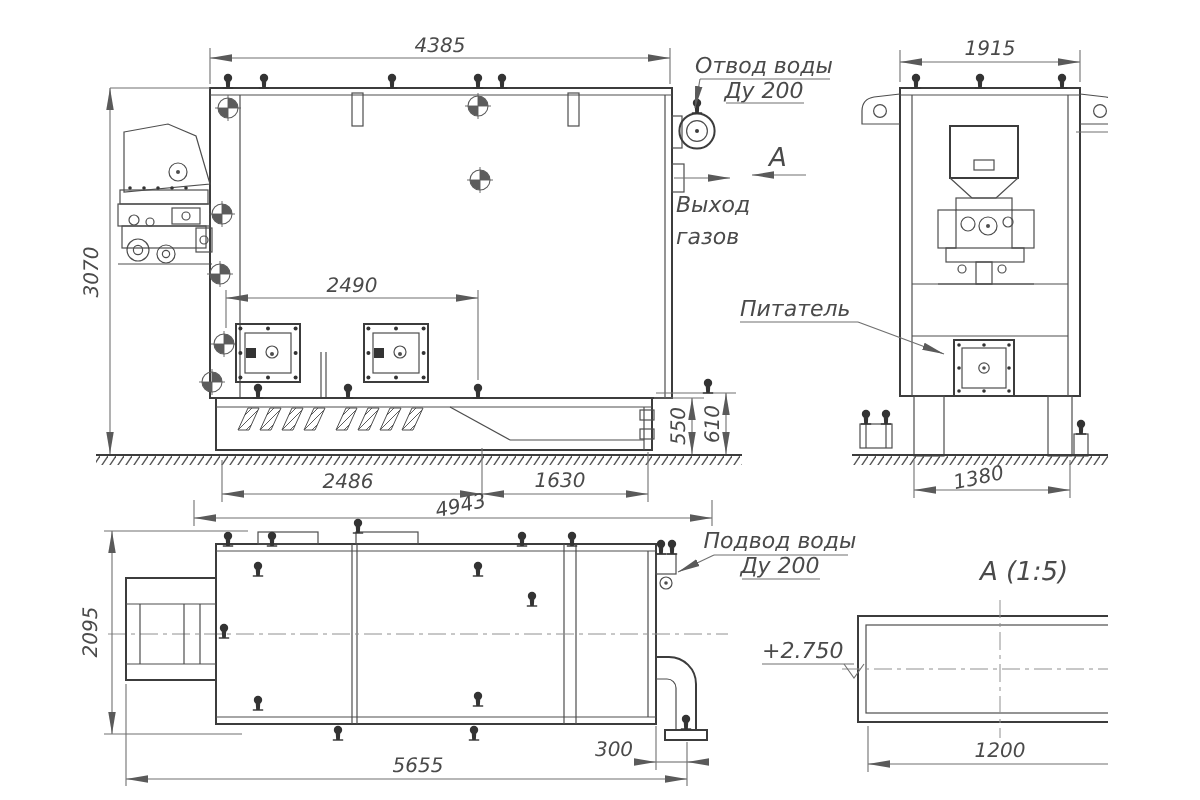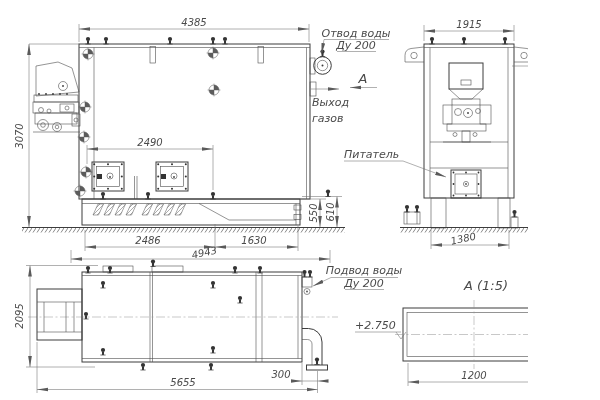--- a/index.html
+++ b/index.html
@@ -1,17 +1,17 @@
 <!DOCTYPE html>
 <html><head>
 <meta charset="utf-8">
 <style>
   html,body{margin:0;padding:0;background:#ffffff;}
   .stage{position:relative;width:528px;height:400px;background:#ffffff;overflow:hidden;
-         font-family:"DejaVu Sans",sans-serif;}
+         font-family:"DejaVu Sans",sans-serif;padding-left:26px;}
   svg text{font-family:"DejaVu Sans",sans-serif;font-style:italic;fill:#4a4a4a;}
   .s1{stroke:#3c3c3c;stroke-width:1;fill:none;}
   .s2{stroke:#4e4e4e;stroke-width:.6;fill:none;}
   .dim{stroke:#707070;stroke-width:.55;fill:none;}
   .cl{stroke:#909090;stroke-width:.5;fill:none;stroke-dasharray:9 2.5 2 2.5;}
   .t10{font-size:10px;}
   .t11{font-size:11px;}
   .t13{font-size:13px;}
   .mid{text-anchor:middle;}
 </style>

